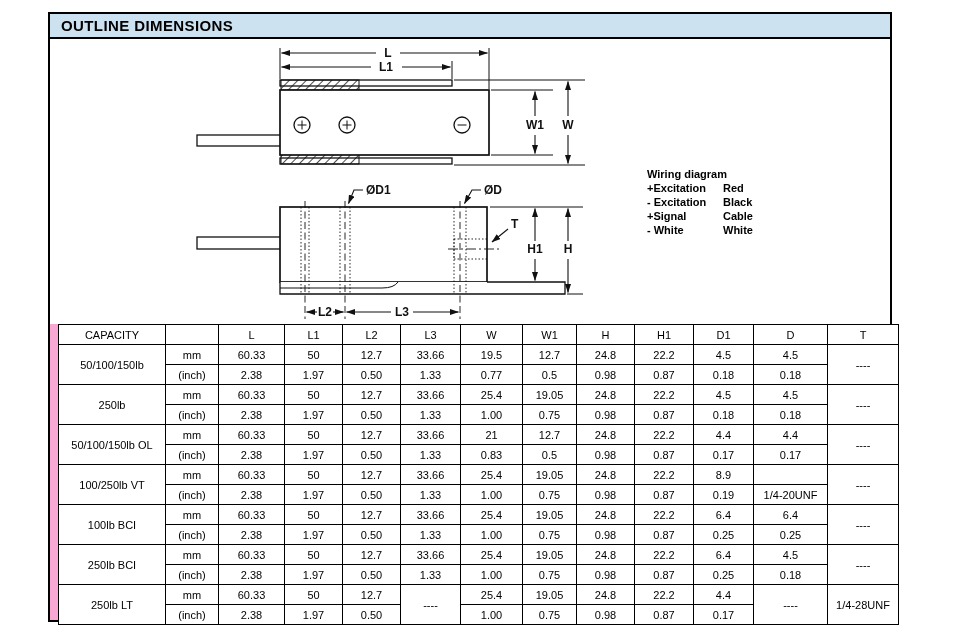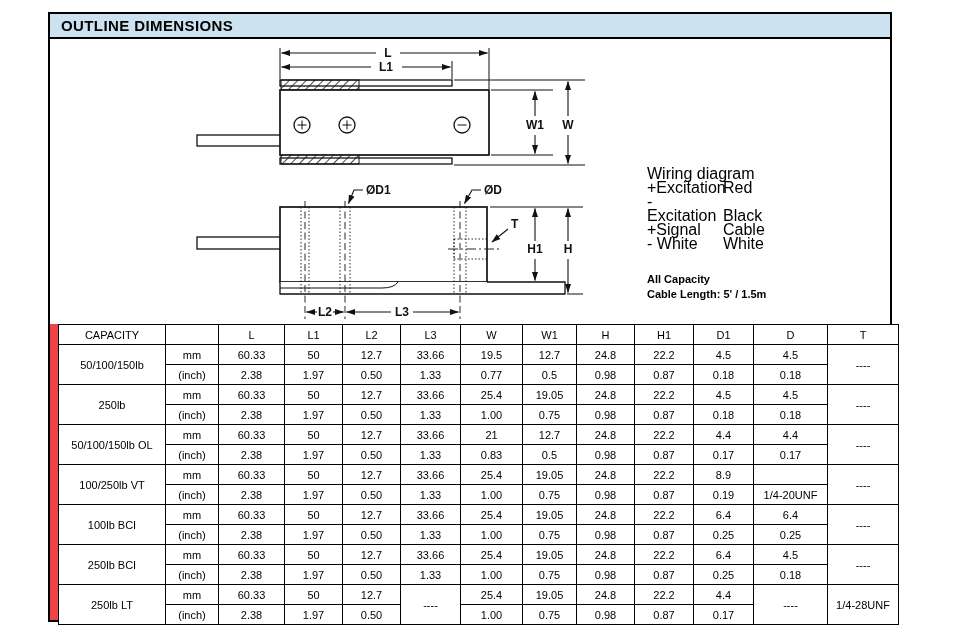--- a/index.html
+++ b/index.html
@@ -1,25 +1,25 @@
 <!DOCTYPE html>
 <html><head>
 <meta charset="utf-8">
 <style>
   html,body{margin:0;padding:0;background:#ffffff;}
   .page{position:relative;width:966px;height:635px;background:#ffffff;overflow:hidden;
         font-family:"Liberation Sans",sans-serif;color:#000;}
   .sheet{position:absolute;left:48px;top:12px;width:844px;height:610px;
-         border:2px solid #000;box-sizing:border-box;background:#ef4444;}
+         border:2px solid #000;box-sizing:border-box;background:#f9a8d4;}
   .title-bar{height:25px;background:#cde2f0;border-bottom:2px solid #000;box-sizing:border-box;
              display:flex;align-items:center;padding-left:11px;}
   .title-bar span{font-size:15px;font-weight:bold;letter-spacing:.4px;}
   .drawing-area{position:relative;width:100%;height:285px;background:#fff;}
   .drawing-area svg{position:absolute;left:0;top:0;}
-  .wiring{position:absolute;left:597px;top:128px;font-size:16px;line-height:14px;}
+  .wiring{position:absolute;left:597px;top:128px;font-size:11px;line-height:14px;font-weight:bold;}
   .wiring .wrow{display:flex;align-items:flex-end;}
   .wiring .sig{width:76px;}
   .note{position:absolute;left:597px;top:233px;font-size:11px;font-weight:bold;line-height:14.5px;}
   table.dims{position:absolute;left:8px;top:310px;width:840px;height:296px;
              border-collapse:collapse;table-layout:fixed;}
   table.dims th,table.dims td{border:1px solid #000;text-align:center;vertical-align:middle;
              font-size:11px;font-weight:normal;padding:0;height:19px;background:#fff;
              font-family:"Liberation Sans",sans-serif;white-space:nowrap;overflow:hidden;}
   table.dims th{height:19px;}
   svg text{font-family:"Liberation Sans",sans-serif;font-weight:bold;font-size:12px;fill:#111;}
@@ -159,24 +159,20 @@
         <div class="wrow">
           <span class="sig">+Signal</span>
           <span>Cable</span>
         </div>
         <div class="wrow">
           <span class="sig">- White</span>
           <span>White</span>
         </div>
       </div>
 
-      <div class="note">
-        <div>All Capacity</div>
-        <div>Cable Length: 5' / 1.5m</div>
-      </div>
     </div>
 
     <table class="dims">
       <colgroup>
         <col style="width:107px">
           <col style="width:53px">
           <col style="width:66px">
         <col style="width:58px">
           <col style="width:58px">
           <col style="width:60px">

